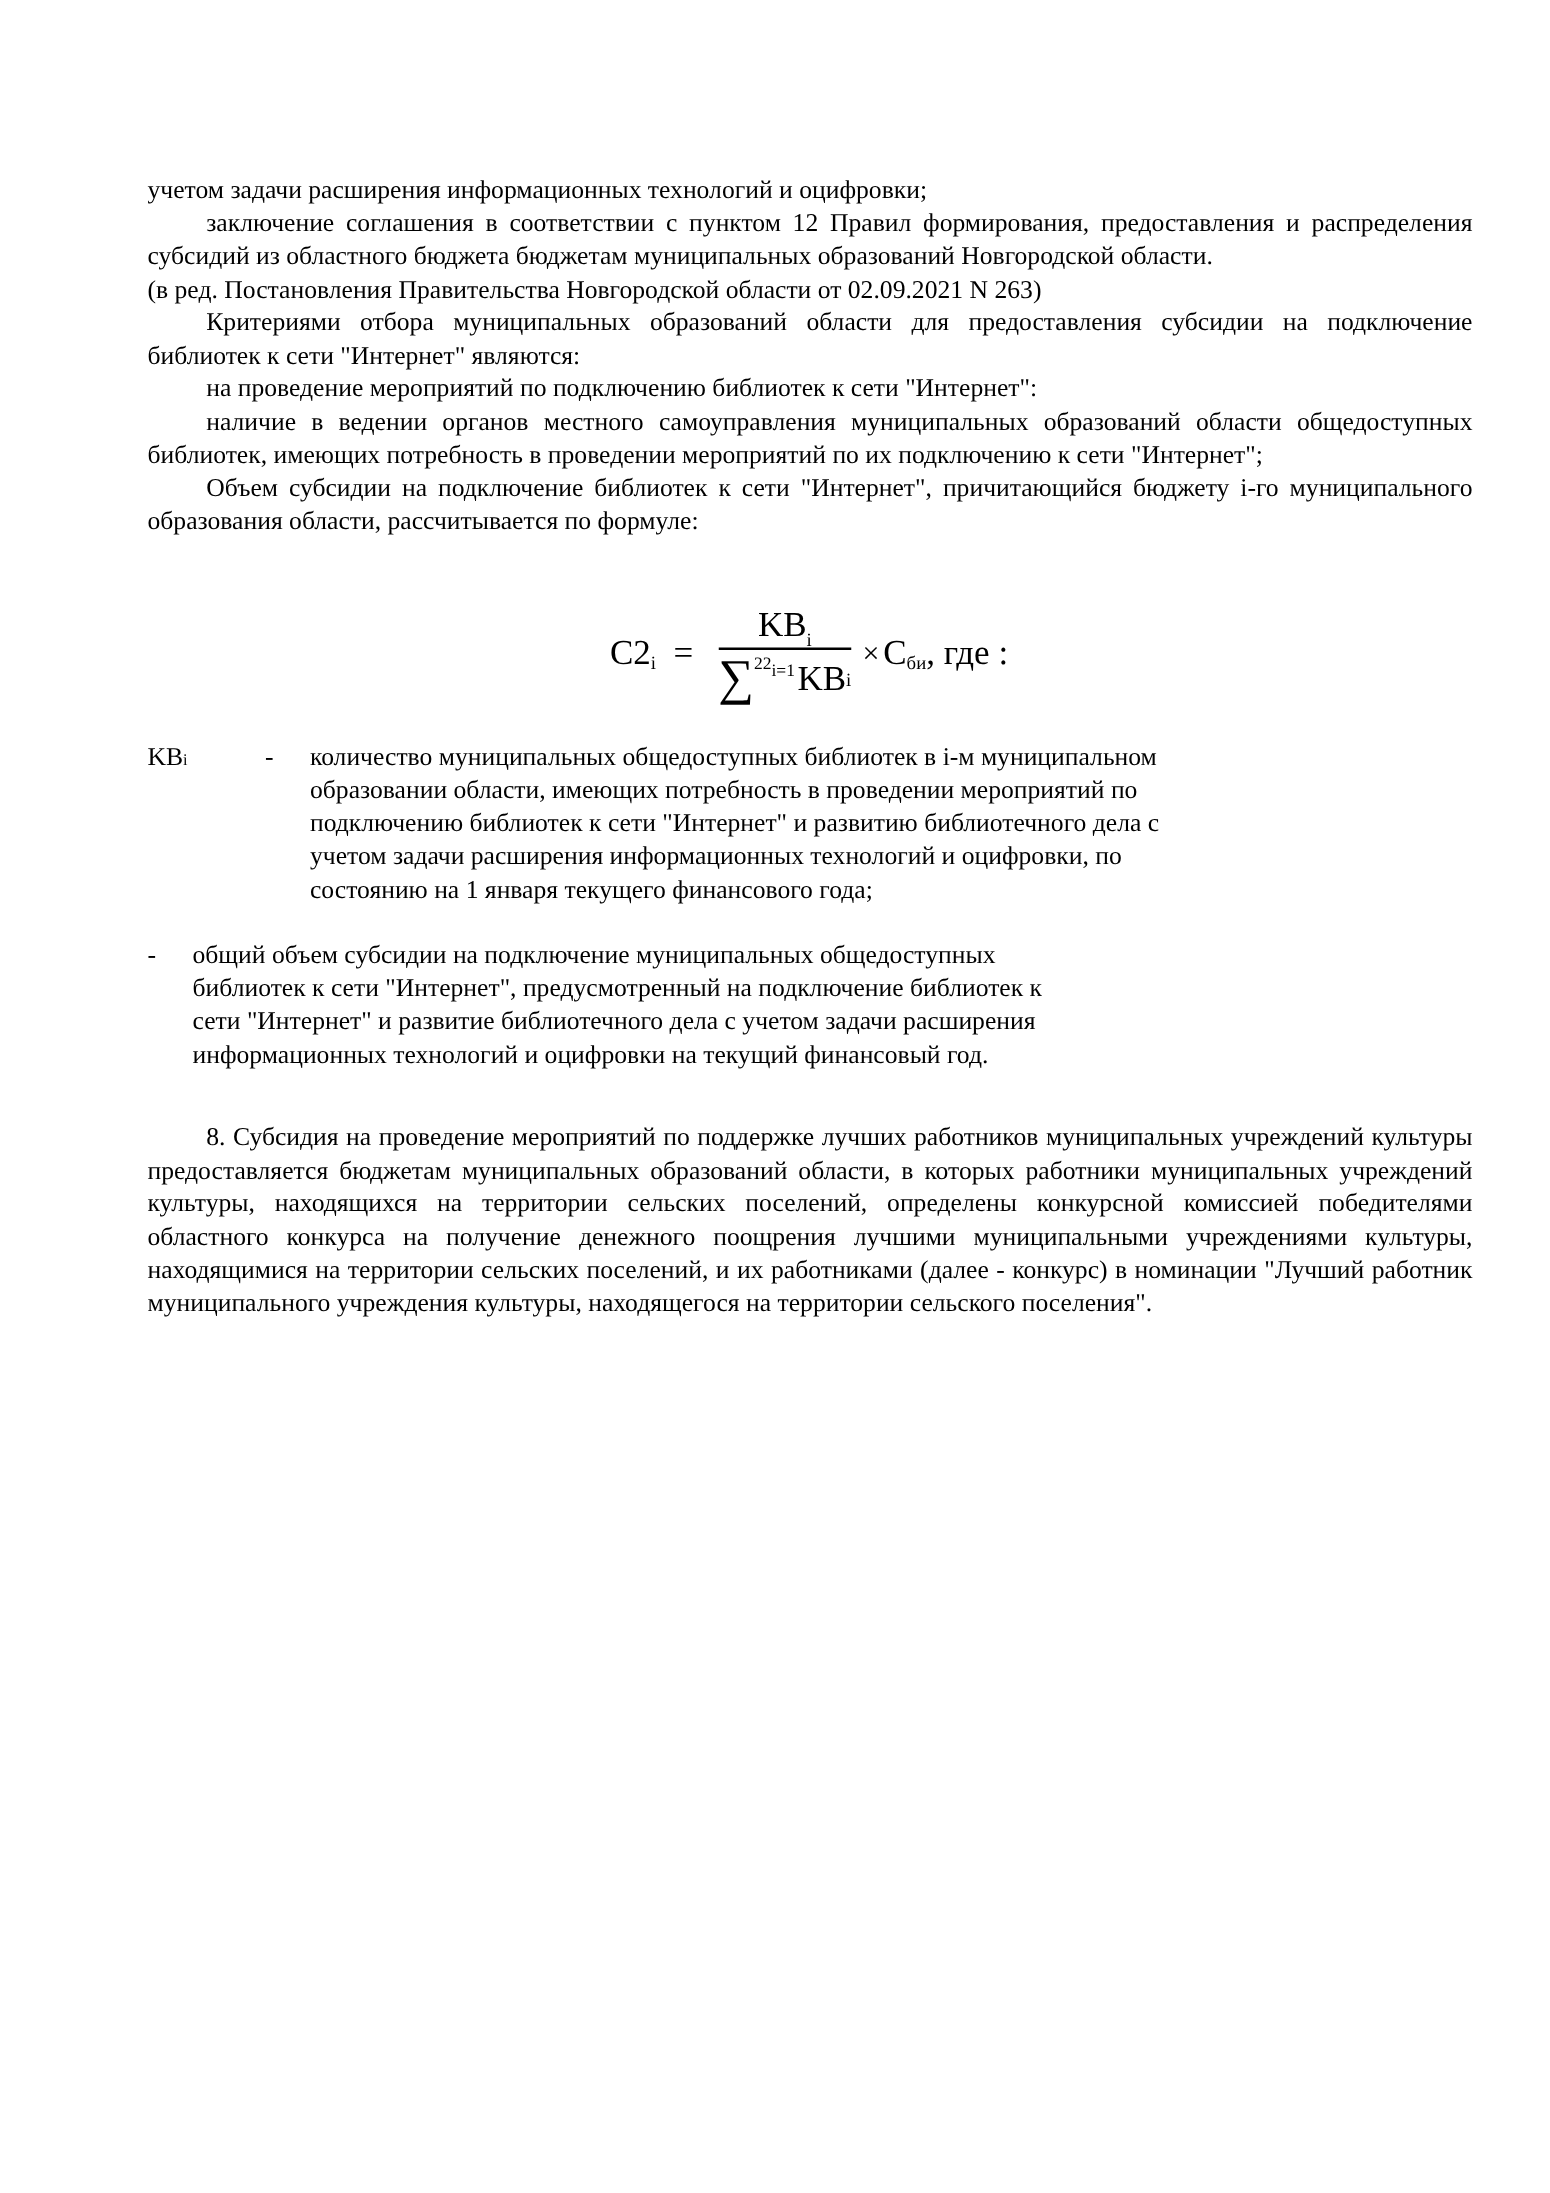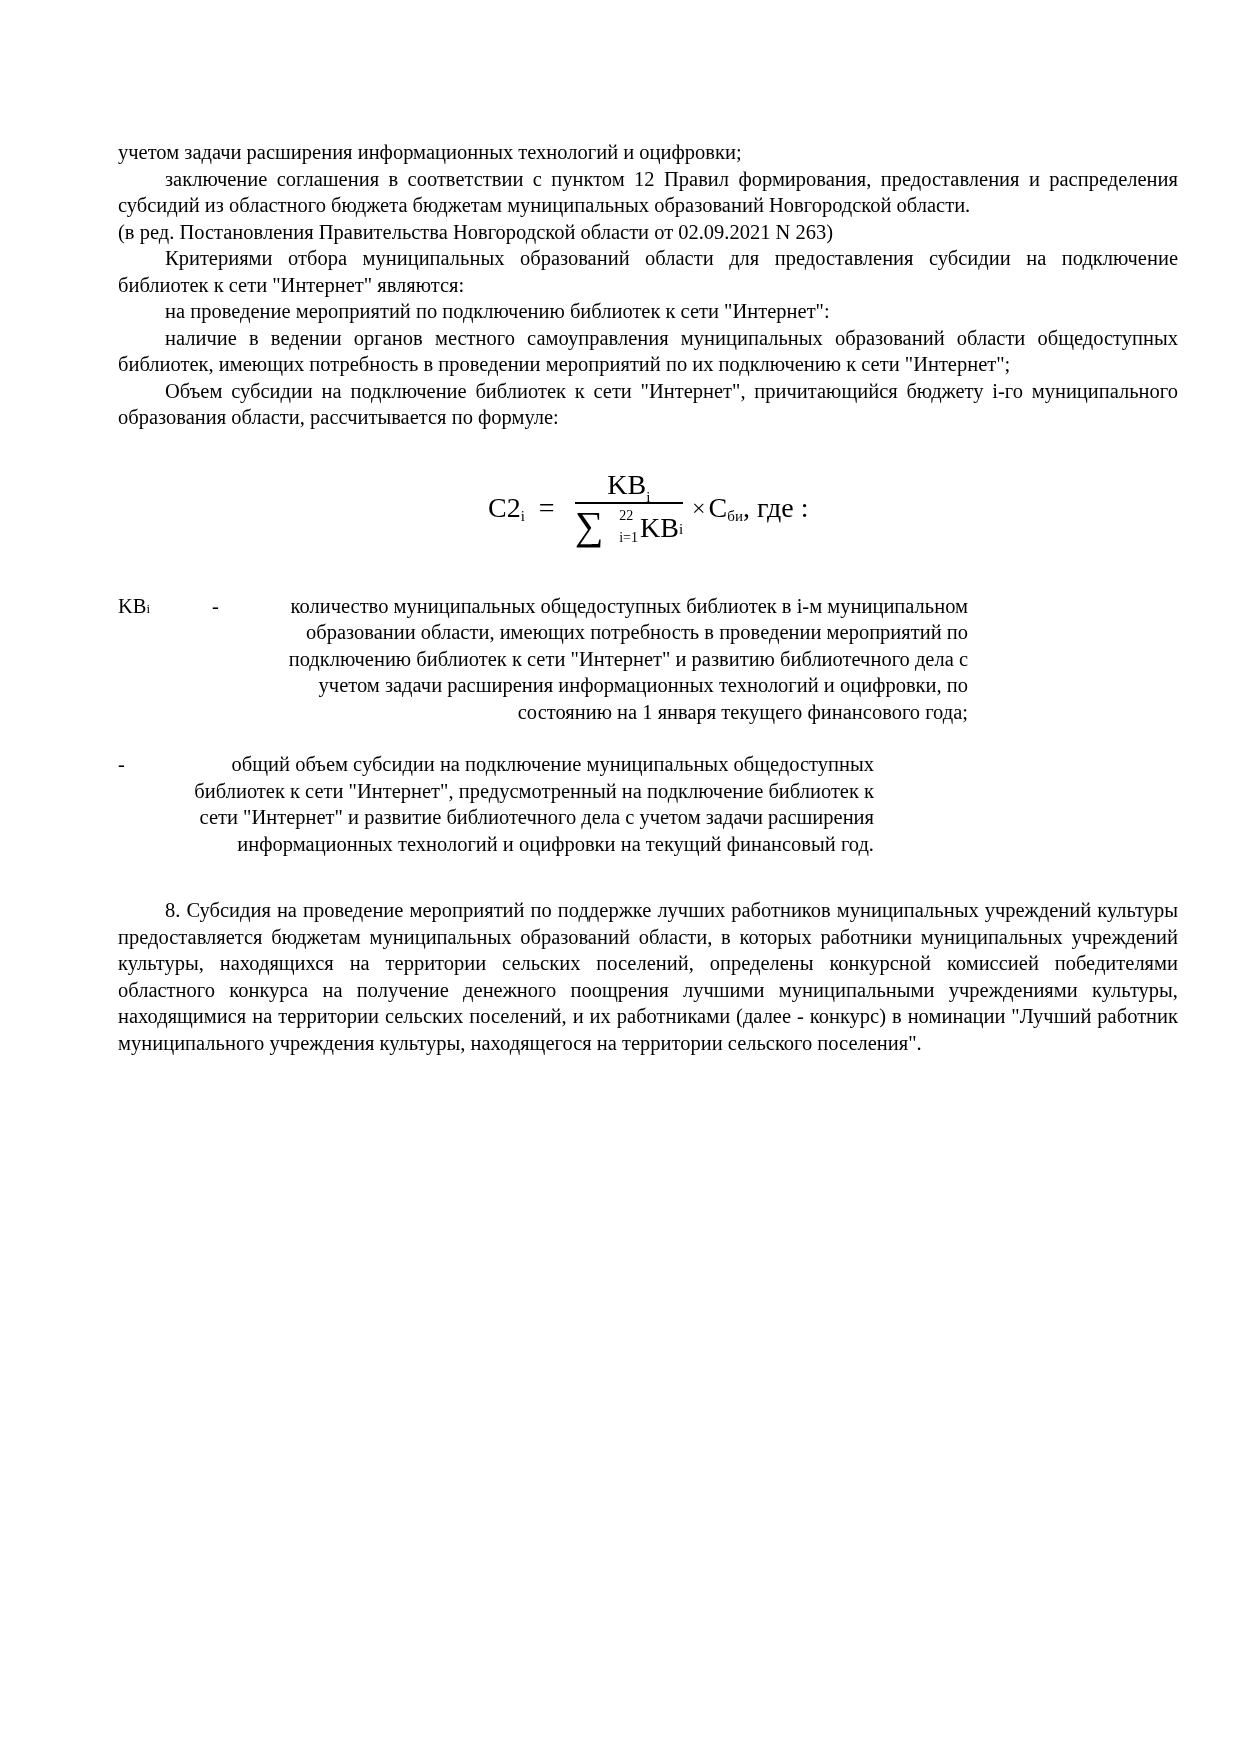--- a/index.html
+++ b/index.html
@@ -25,45 +25,45 @@
     .gap { }
     .formula {
       position: relative;
       height: 120px;
       margin-top: 28px;
       margin-bottom: 14px;
     }
     .formula-inner {
       position: absolute;
       left: 370px;
-      top: 12px;
+      top: 28px;
       display: flex;
       align-items: center;
       font-size: 28px;
       line-height: 1;
     }
     .f-sub { font-size: 15px; position: relative; top: 8px; }
     .frac {
       display: inline-flex;
       flex-direction: column;
       align-items: center;
       margin: 0 6px 0 10px;
     }
     .frac .num { padding: 0 10px 3px; }
     .frac .bar { width: 100%; height: 2px; background: #000; }
     .frac .den { padding-top: 4px; display: flex; align-items: flex-start; }
     .sigma { font-size: 40px; line-height: 36px; }
-    .limits { display: inline-flex; flex-direction: column; font-size: 14px; line-height: 16px; margin-right: 2px; margin-left: 16px; }
+    .limits { display: inline-flex; flex-direction: row; font-size: 14px; line-height: 16px; margin-right: 2px; }
     .times { margin: 0 3px; font-size: 24px; }
     .defs { margin-top: 0; }
     .def-row { display: flex; margin-bottom: 26px; }
     .def-term { width: 94px; flex: none; }
     .def-term .sub { font-size: 13px; }
     .def-dash { width: 36px; flex: none; }
-    .def-body { width: 720px; text-align: right; }
+    .def-body { width: 720px; }
   </style>
 </head>
 <body>
 
 <div class="page">
 
   <p>учетом задачи расширения информационных технологий и оцифровки;</p>
 
   <p class="just indent gap">заключение соглашения в соответствии с пунктом 12 Правил формирования, предоставления и распределения субсидий из областного бюджета бюджетам муниципальных образований Новгородской области.</p>
   <p>(в ред. Постановления Правительства Новгородской области от 02.09.2021 N 263)</p>

